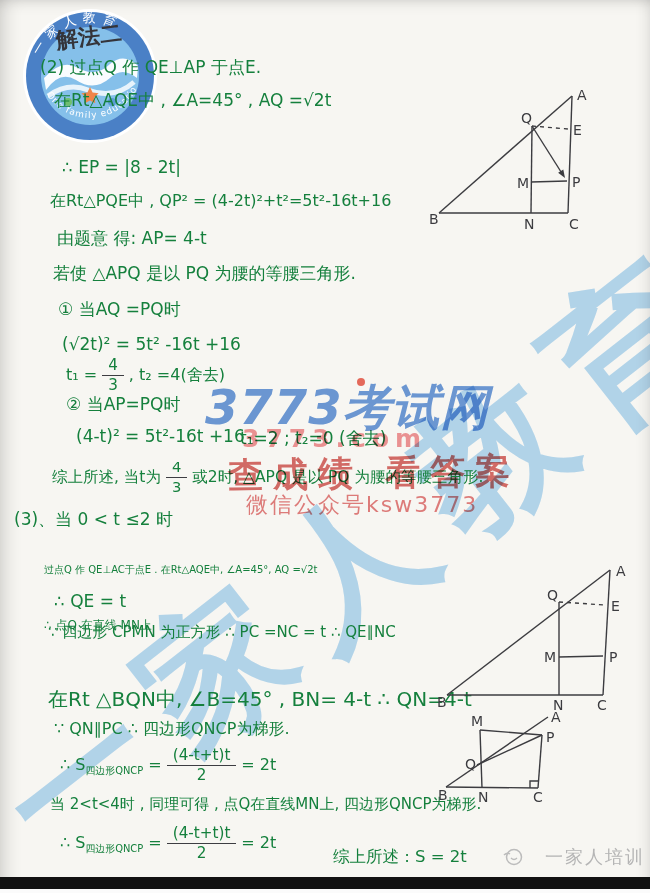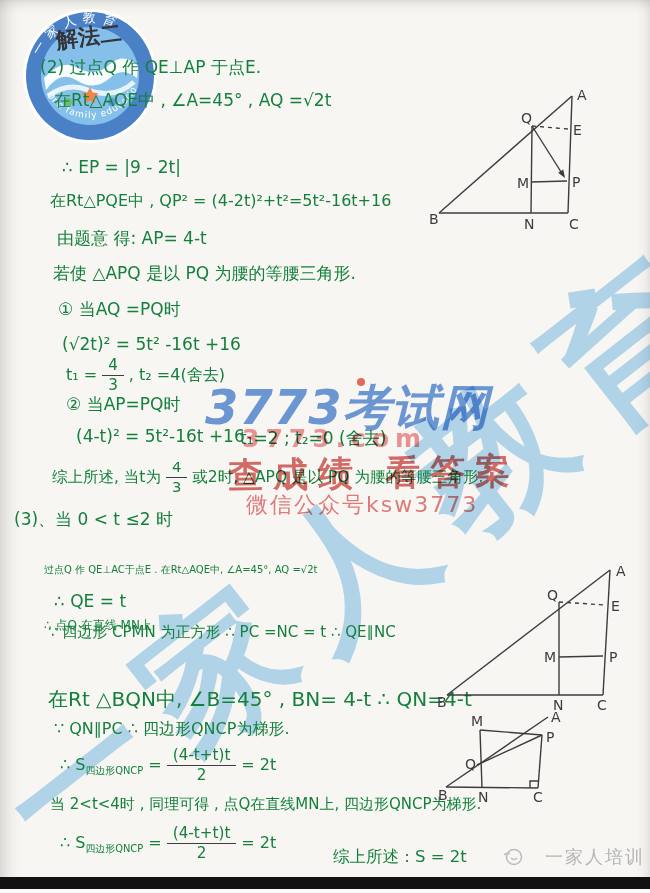--- a/index.html
+++ b/index.html
@@ -65,21 +65,21 @@
     </text>
     <text font-size="9" fill="#ffffff" letter-spacing="1">
       <textPath href="#arcBottom" startOffset="8%">One family education</textPath>
     </text>
   </svg>
 
   <div id="title">解法二</div>
 
   <div class="hl" style="left:40px;top:57px;font-size:17px">(2) 过点Q 作 QE⊥AP 于点E.</div>
   <div class="hl" style="left:54px;top:90px;font-size:17px">在Rt△AQE中 , ∠A=45° , AQ =√2t</div>
-  <div class="hl" style="left:62px;top:157px;font-size:17px">∴ EP = |9 - 2t|</div>
+  <div class="hl" style="left:62px;top:157px;font-size:17px">∴ EP = |8 - 2t|</div>
   <div class="hl" style="left:50px;top:191px;font-size:16px">在Rt△PQE中 , QP² = (4-2t)²+t²=5t²-16t+16</div>
   <div class="hl" style="left:57px;top:228px;font-size:17px">由题意 得: AP= 4-t</div>
   <div class="hl" style="left:58px;top:299px;font-size:17px">① 当AQ =PQ时</div>
   <div class="hl" style="left:53px;top:263px;font-size:17px">若使 △APQ 是以 PQ 为腰的等腰三角形.</div>
   <div class="hl" style="left:62px;top:334px;font-size:17px">(√2t)² = 5t² -16t +16</div>
   <div class="hl" style="left:66px;top:358px;font-size:16px">
     <span>t₁ =</span><span class="frac">
         <span class="num">4</span>
         <span class="den">3</span>
       </span><span>, t₂ =4(舍去)</span>

